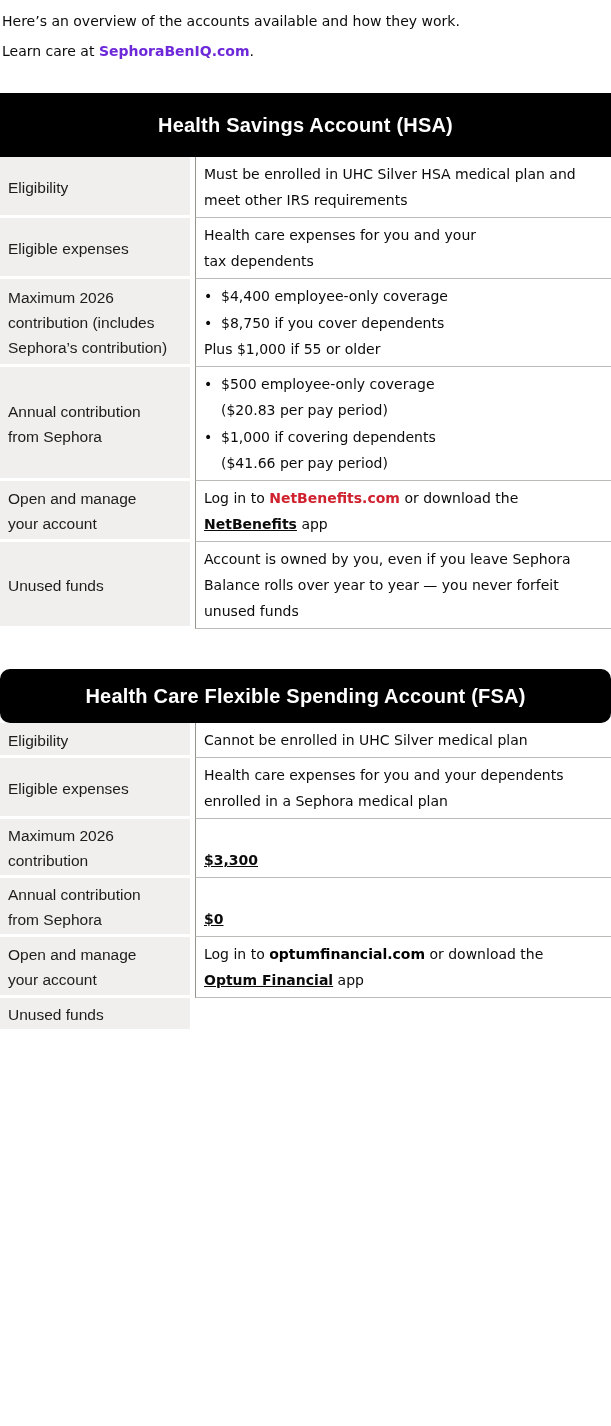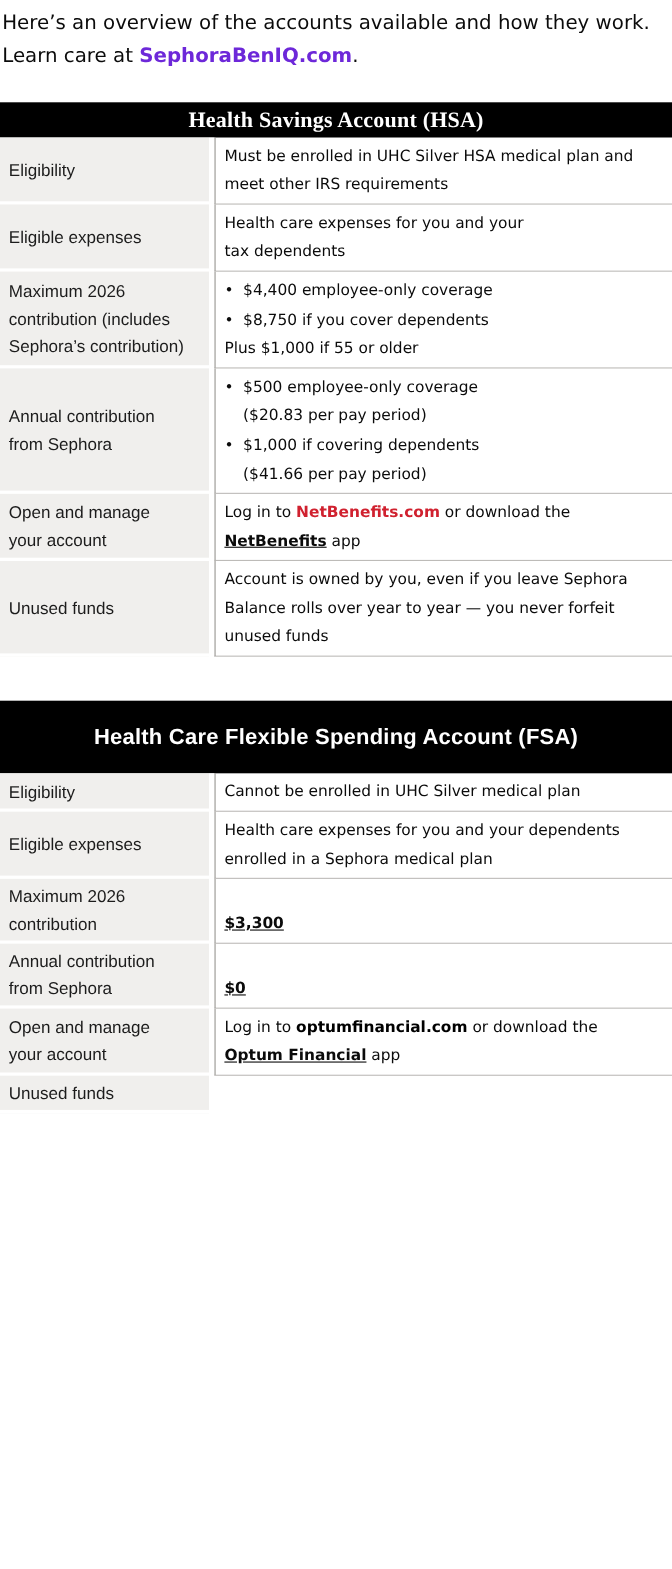--- a/index.html
+++ b/index.html
@@ -5,34 +5,34 @@
   html,body{margin:0;padding:0;}
   body{
     width:611px;height:1426px;background:#ffffff;overflow:hidden;
     font-family:"Liberation Sans",sans-serif;
     -webkit-font-smoothing:antialiased;
   }
   
   .intro{
     padding:6px 0 0 2px;
     font-family:"DejaVu Sans",sans-serif;
-    font-size:18px;line-height:30px;color:#0b0b0b;
+    font-size:14px;line-height:30px;color:#0b0b0b;
   }
   .intro .red-link{cursor:pointer;}
   
   .btable{width:611px;}
   .btable.first{margin-top:27px;}
   .btable.second{margin-top:40px;}
   .thead{
     background:#000000;color:#ffffff;
     display:flex;align-items:center;justify-content:center;
     font-weight:bold;font-size:20px;letter-spacing:.2px;
   }
-  .thead.h48{height:32px;font-family:Liberation Serif, serif;}
-  .thead.h50{height:66px;}
+  .thead.h48{height:64px;}
+  .thead.h50{height:54px;border-radius:10px;}
   .trow{
     display:grid;grid-template-columns:190px 5px 1fr;
     min-height:34px;
   }
   .tlabel{
     background:#f0efed;color:#1c1c1c;
     display:flex;align-items:center;
     padding:4px 2px 2px 8px;
     border-bottom:3px solid #ffffff;
     font-size:15.5px;line-height:25px;

